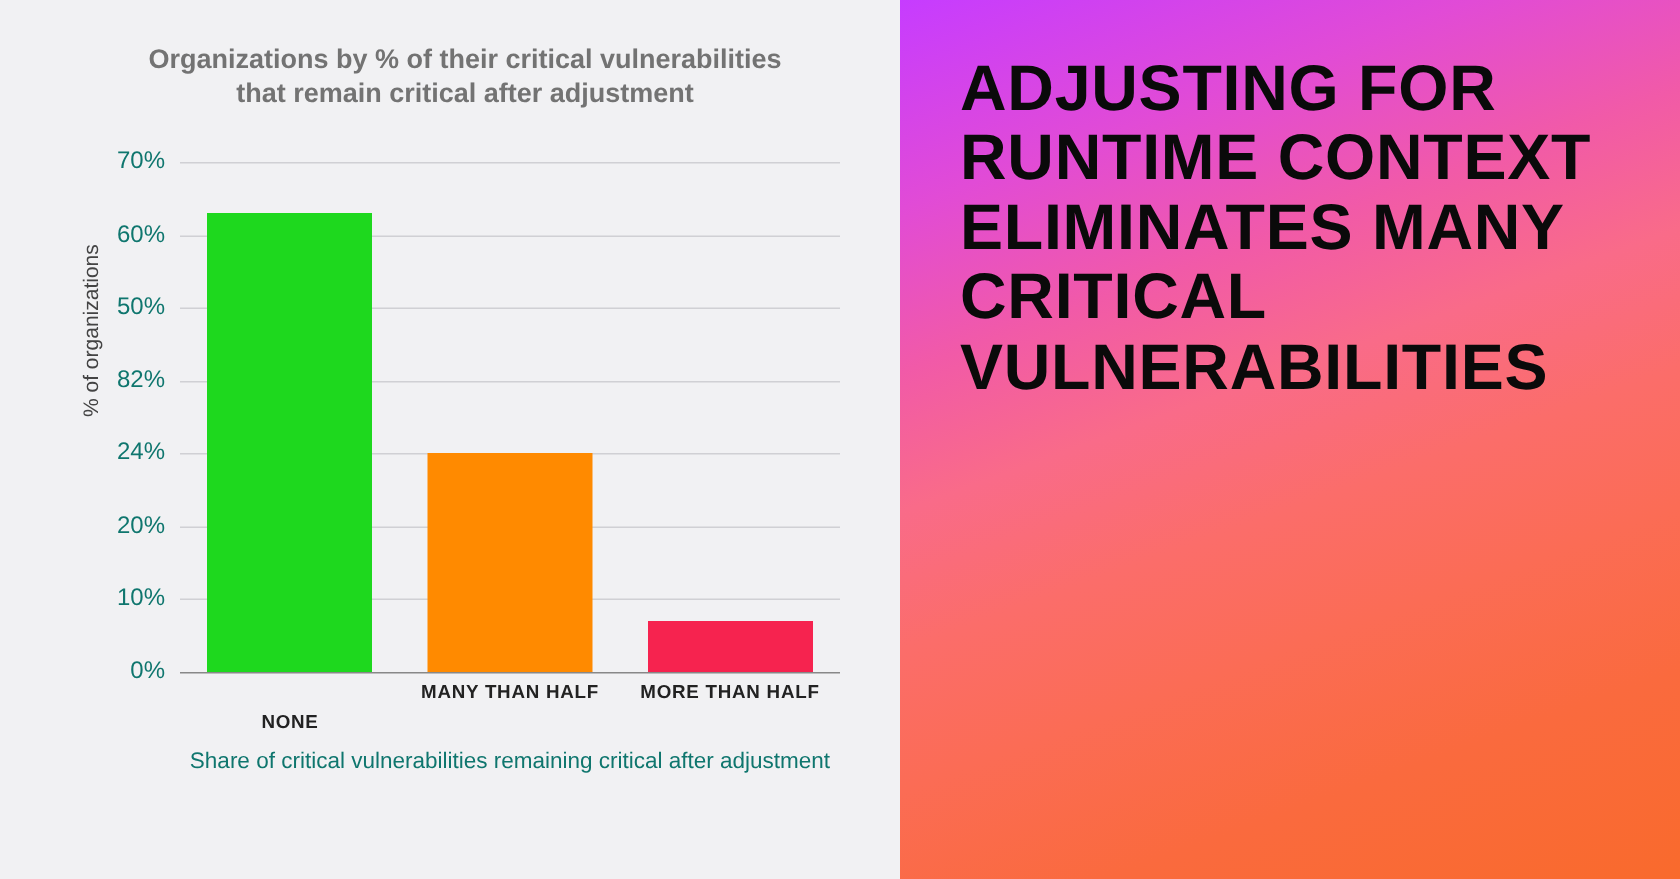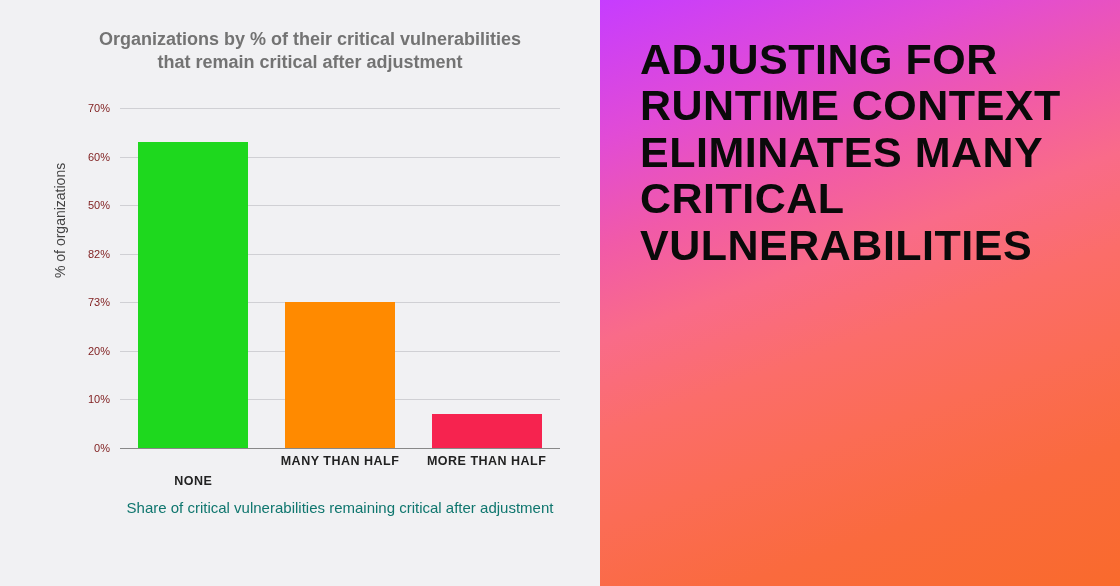--- a/index.html
+++ b/index.html
@@ -48,22 +48,22 @@
     border-top: 1px solid #d0d0d4;
   }
   .baseline {
     border-top: 1px solid #888;
   }
   .y-tick-label {
     position: absolute;
     right: 450px;
     width: 50px;
     text-align: right;
-    font-size: 11px;
-    color: #7f1d1d;
+    font-size: 16px;
+    color: #0f766e;
     transform: translateY(-50%);
   }
   .bar {
     position: absolute;
     bottom: 0;
     width: 110px;
   }
   .x-tick-label {
     position: absolute;
     top: 346px;
@@ -143,21 +143,21 @@
 
     <div class="plot-area">
 
     <div class="grid-line baseline" style="top: 340px;"></div>
         <div class="y-tick-label" style="top: 340px;">0%</div>
         <div class="grid-line" style="top: 291.429px;"></div>
         <div class="y-tick-label" style="top: 291.429px;">10%</div>
         <div class="grid-line" style="top: 242.857px;"></div>
         <div class="y-tick-label" style="top: 242.857px;">20%</div>
         <div class="grid-line" style="top: 194.286px;"></div>
-        <div class="y-tick-label" style="top: 194.286px;">73%</div>
+        <div class="y-tick-label" style="top: 194.286px;">24%</div>
         <div class="grid-line" style="top: 145.714px;"></div>
         <div class="y-tick-label" style="top: 145.714px;">82%</div>
         <div class="grid-line" style="top: 97.1429px;"></div>
         <div class="y-tick-label" style="top: 97.1429px;">50%</div>
         <div class="grid-line" style="top: 48.5714px;"></div>
         <div class="y-tick-label" style="top: 48.5714px;">60%</div>
         <div class="grid-line" style="top: 0px;"></div>
         <div class="y-tick-label" style="top: 0px;">70%</div>
         <div class="bar" style="left: 18.3333px; height: 306px; background: rgb(30, 216, 30);"></div>
         <div class="x-tick-label" style="left: 0.333333px; margin-top: 20px;">NONE</div>

